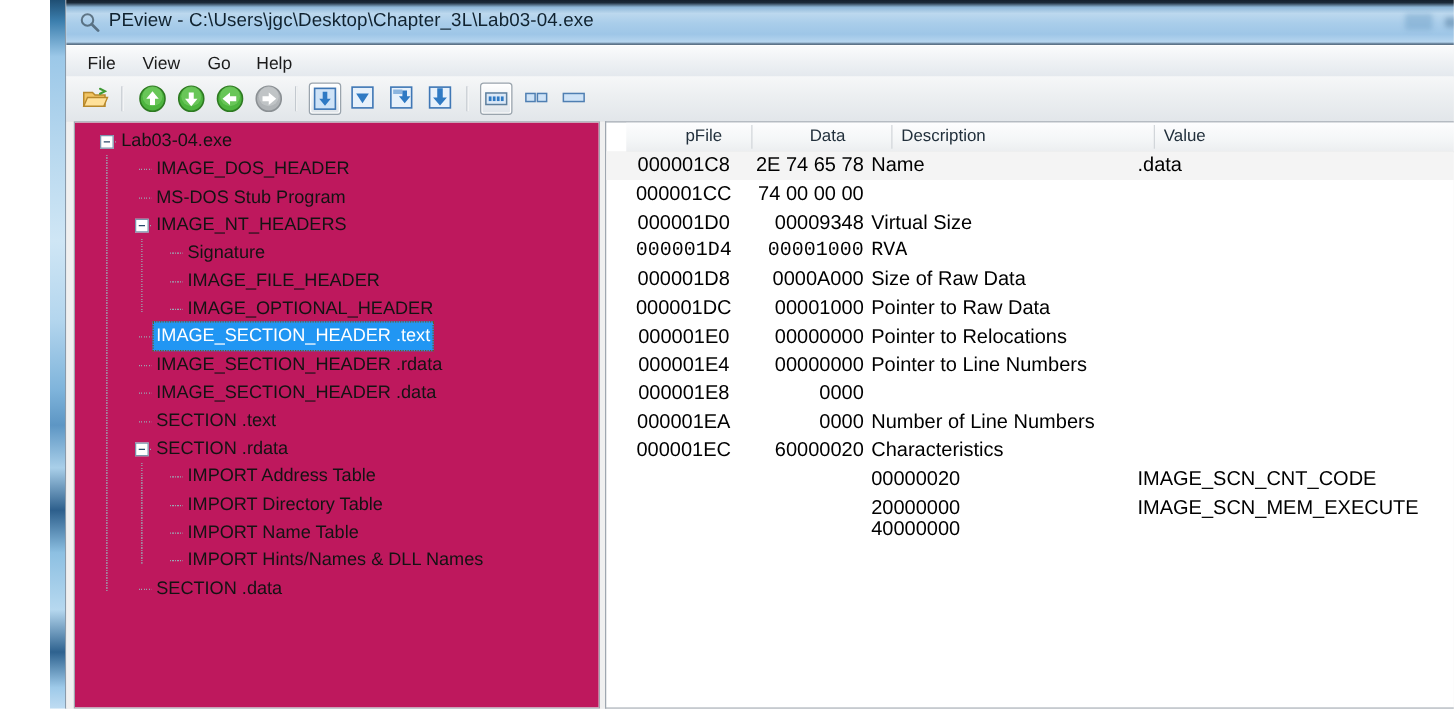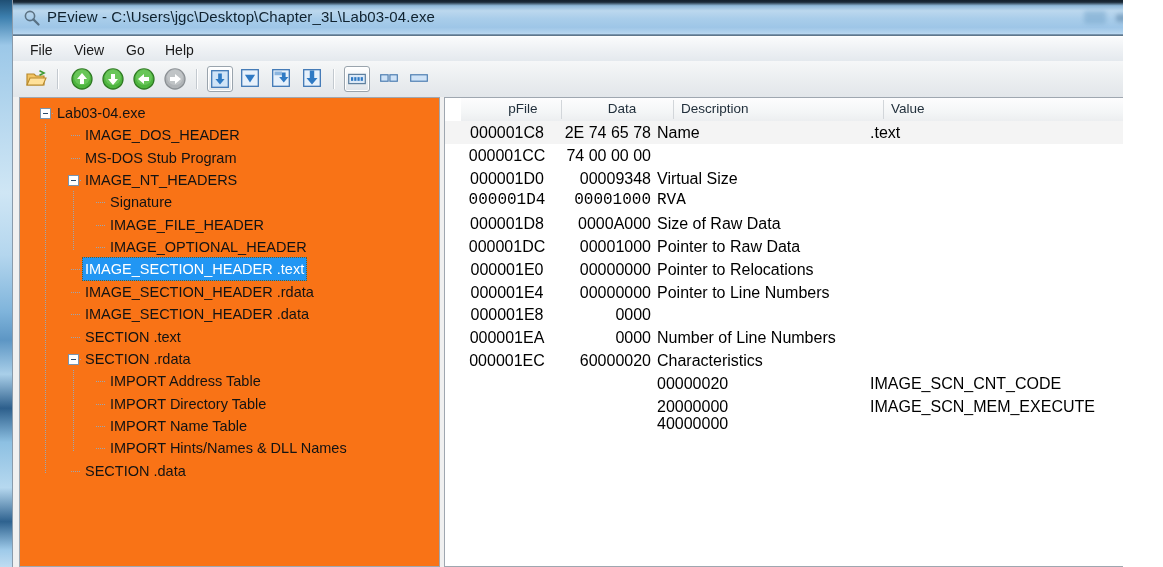--- a/index.html
+++ b/index.html
@@ -8,20 +8,21 @@
     overflow: hidden;
     font-family: "Liberation Sans", sans-serif;
     background: #ffffff;
   }
 
   #app {
     position: relative;
     width: 1123px;
     height: 567px;
     overflow: hidden;
+    margin-left: 40px;
   }
 
   
   .desktop-strip {
     position: absolute;
     left: 0; top: 0;
     width: 14px; height: 567px;
     background: linear-gradient(180deg,
        #1f4f74 0%, #3c7fae 3%, #9cc8e8 8%,
        #b9d9ef 22%, #cfe6f5 34%, #b4d6ee 45%,
@@ -152,21 +153,21 @@
     box-sizing: border-box;
     overflow: hidden;
   }
   .pane.tree  { left: 6px;   width: 421px; height: 470px; }
   .pane.list  { left: 431px; width: 720px; height: 470px; border-right: none; }
 
   
   .tree-inner {
     position: relative;
     width: 100%; height: 100%;
-    background: #f97316;
+    background: #be185d;
   }
   .tnode {
     position: absolute;
     height: 22px;
     line-height: 22px;
     font-size: 14.5px;
     color: #131313;
     white-space: nowrap;
   }
   .tnode .lbl { cursor: default; padding: 0 2px; }
@@ -465,21 +466,21 @@
           <div class="col-h" style="left:220px">Description</div>
           <div class="col-div" style="left:422px"></div>
           <div class="col-h" style="left:430px">Value</div>
         </div>
 
         <div class="rows" id="rows">
             <div class="row first" style="top: 0px;">
               <div class="c-pfile">000001C8</div>
               <div class="c-data">2E 74 65 78</div>
               <div class="c-desc">Name</div>
-              <div class="c-val">.text</div>
+              <div class="c-val">.data</div>
             </div>
             <div class="row" style="top: 22.8px;">
               <div class="c-pfile">000001CC</div>
               <div class="c-data">74 00 00 00</div>
               <div class="c-desc"></div>
               <div class="c-val"></div>
             </div>
             <div class="row" style="top: 45.6px;">
               <div class="c-pfile">000001D0</div>
               <div class="c-data">00009348</div>

